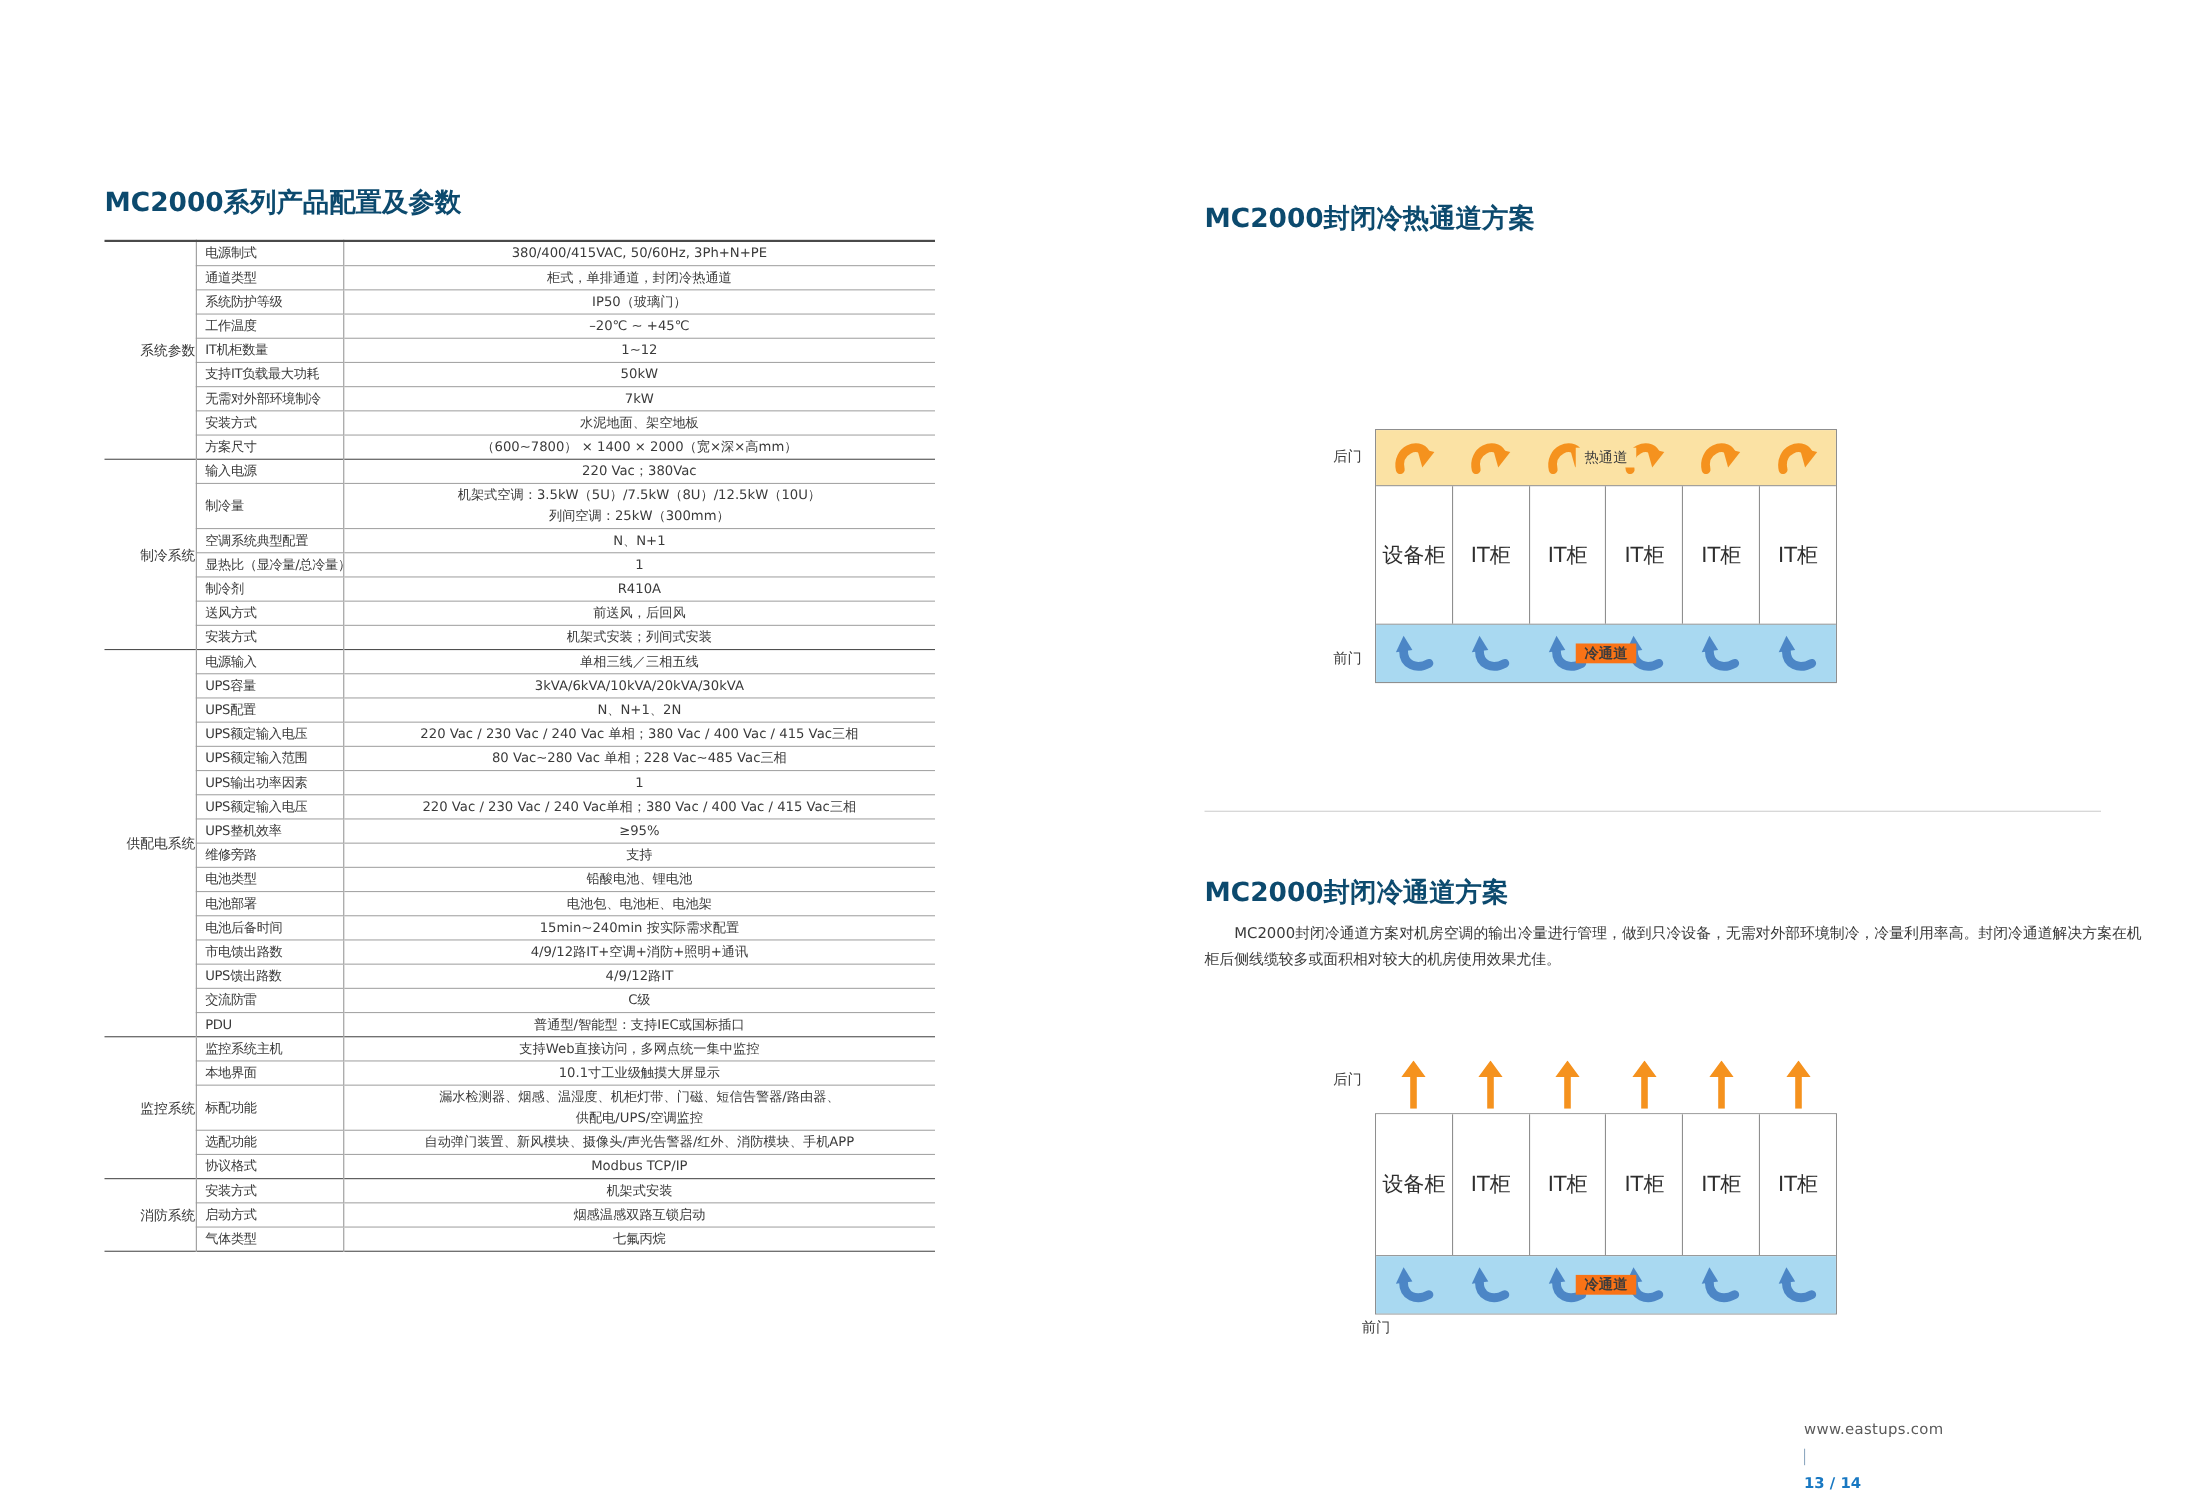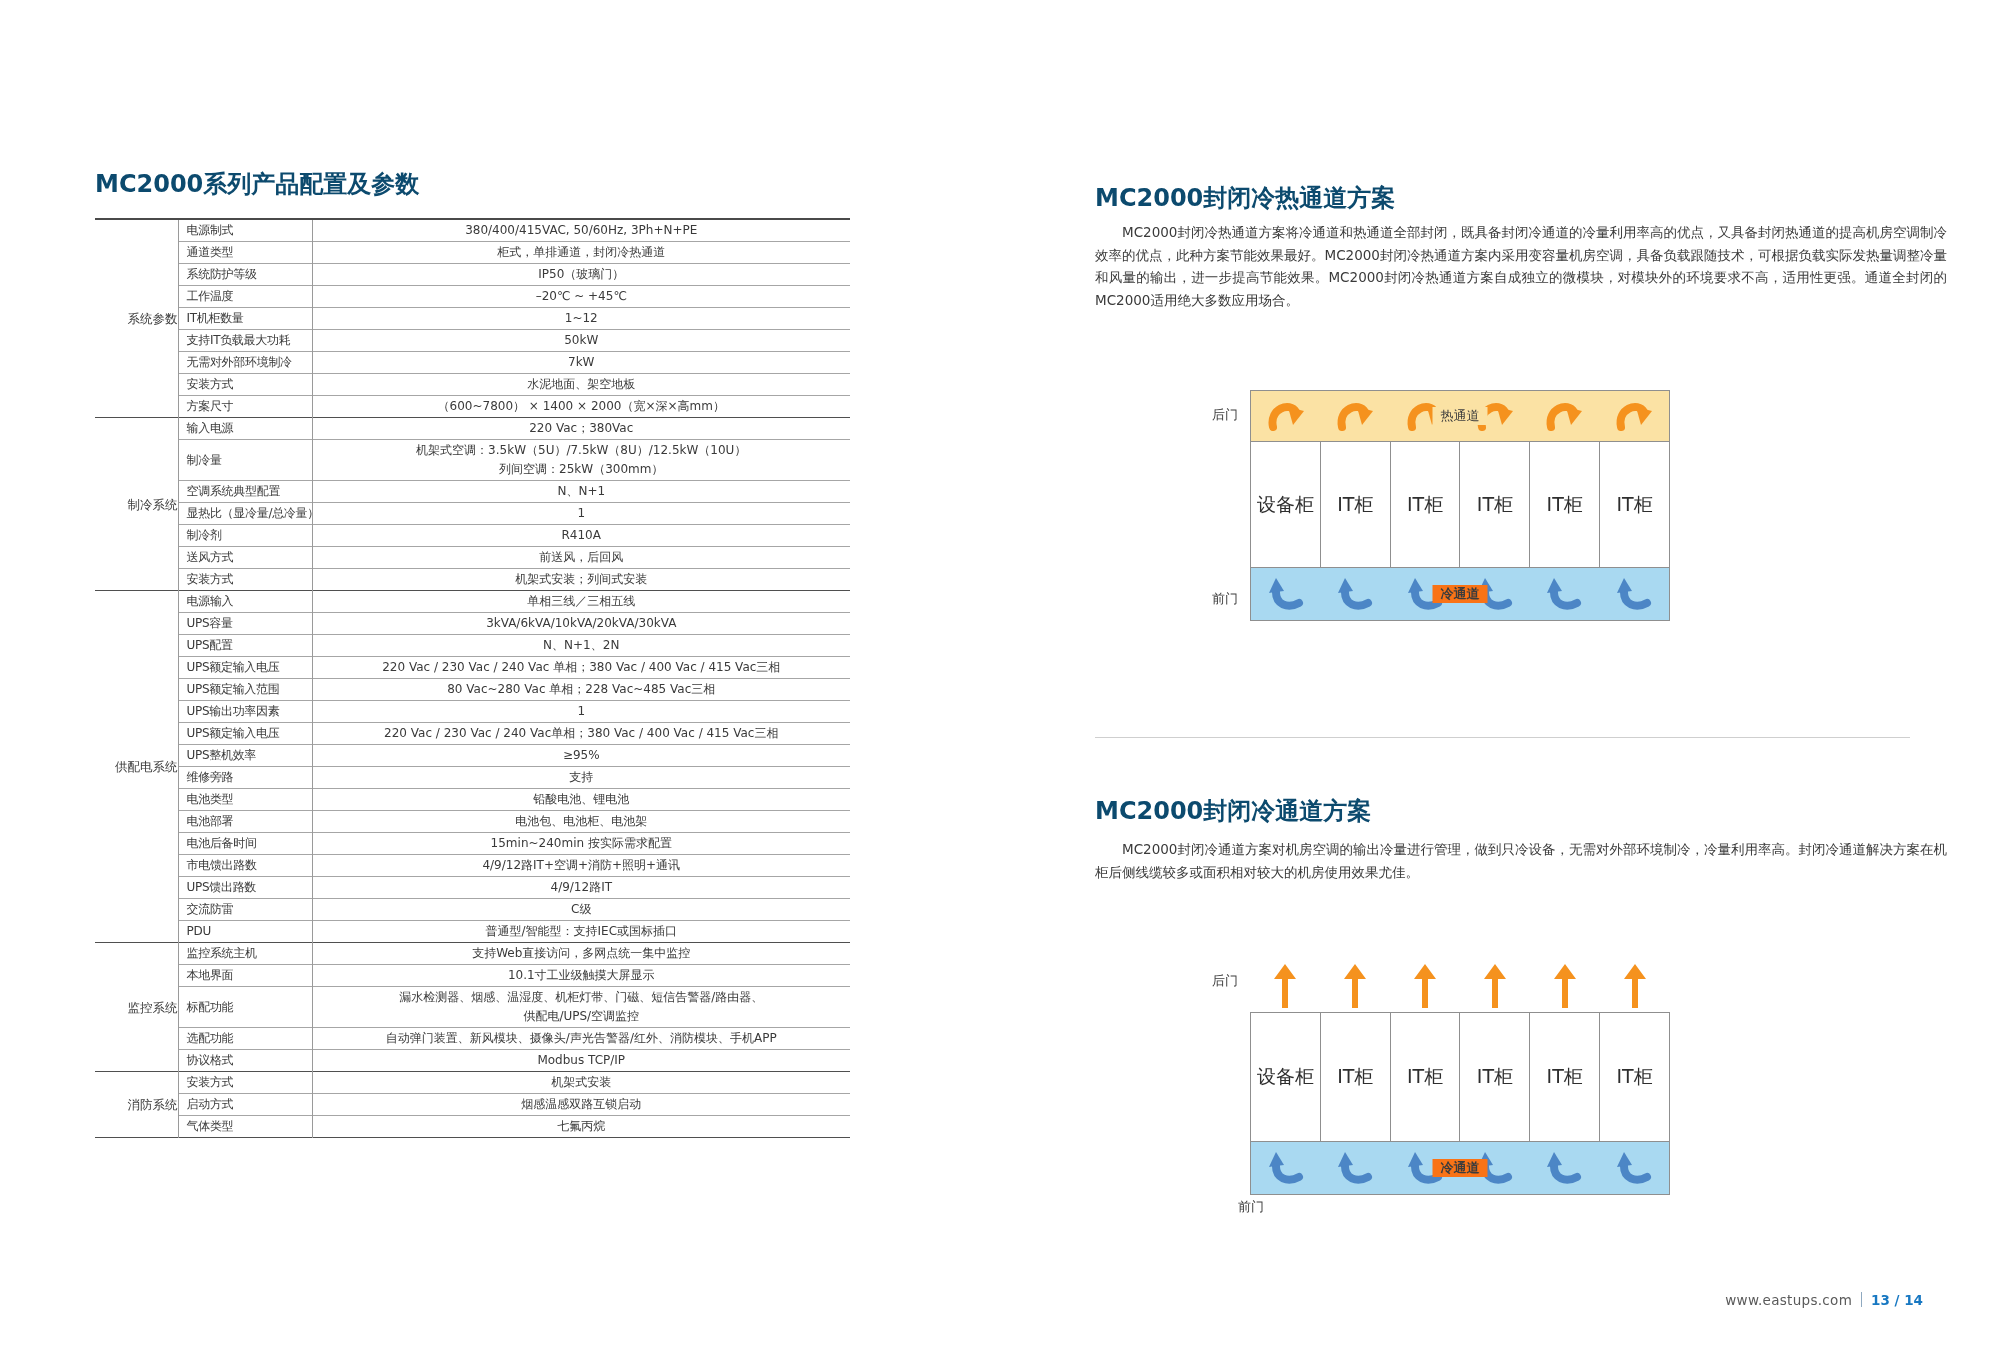--- a/index.html
+++ b/index.html
@@ -50,21 +50,21 @@
   .band.cold .band-label{background:#f97316;font-weight:bold;}
   .arrow-row{display:flex;justify-content:space-around;align-items:flex-end;height:50px;margin-bottom:4px;}
   .door{position:absolute;font-size:13px;color:#3c3c3c;width:44px;text-align:right;white-space:nowrap;}
   #diagram1 .door.rear{left:-56px;top:16px;}
   #diagram1 .door.front{left:-56px;top:200px;}
   #diagram2 .door.rear{left:-56px;top:14px;}
   #diagram2 .door.front{left:-12px;top:240px;text-align:left;}
 
   
   #footer{position:absolute;left:1640px;top:1292px;width:283px;display:flex;justify-content:flex-end;
-          align-items:flex-start;gap:9px;}
+          align-items:flex-start;gap:9px;flex-direction:column;}
   .footer-url{font-size:13.5px;color:#5a5a5a;letter-spacing:0.3px;}
   .footer-sep{width:1px;height:15px;background:#8fa9c0;}
   .footer-page{font-size:13.5px;color:#1878c2;font-weight:bold;}
 </style>
 </head>
 <body>
 
 <div class="page">
 
   <h2 class="sec-title" id="left-title">MC2000系列产品配置及参数</h2>
@@ -240,21 +240,20 @@
           <td class="value">烟感温感双路互锁启动</td>
         </tr>
         <tr>
           <td class="name">气体类型</td>
           <td class="value">七氟丙烷</td>
         </tr>
       </tbody>
   </table>
 
   <h2 class="sec-title" id="title1">MC2000封闭冷热通道方案</h2>
-  <p class="para" id="para1">MC2000封闭冷热通道方案将冷通道和热通道全部封闭，既具备封闭冷通道的冷量利用率高的优点，又具备封闭热通道的提高机房空调制冷效率的优点，此种方案节能效果最好。MC2000封闭冷热通道方案内采用变容量机房空调，具备负载跟随技术，可根据负载实际发热量调整冷量和风量的输出，进一步提高节能效果。MC2000封闭冷热通道方案自成独立的微模块，对模块外的环境要求不高，适用性更强。通道全封闭的MC2000适用绝大多数应用场合。</p>
 
   <div class="diagram" id="diagram1">
     <div class="door rear">后门</div>
     <div class="door front">前门</div>
     <div class="dia-box">
       <div class="band hot">
         <div class="arrows">
   <svg width="40" height="34" viewBox="0 0 40 34">
     <path d="M7 28 C3 10, 24 2, 30 13" fill="none" stroke="#F5921E" stroke-width="8" stroke-linecap="round"></path>
     <path d="M22 8 L38 12 L27 26 Z" fill="#F5921E"></path>

